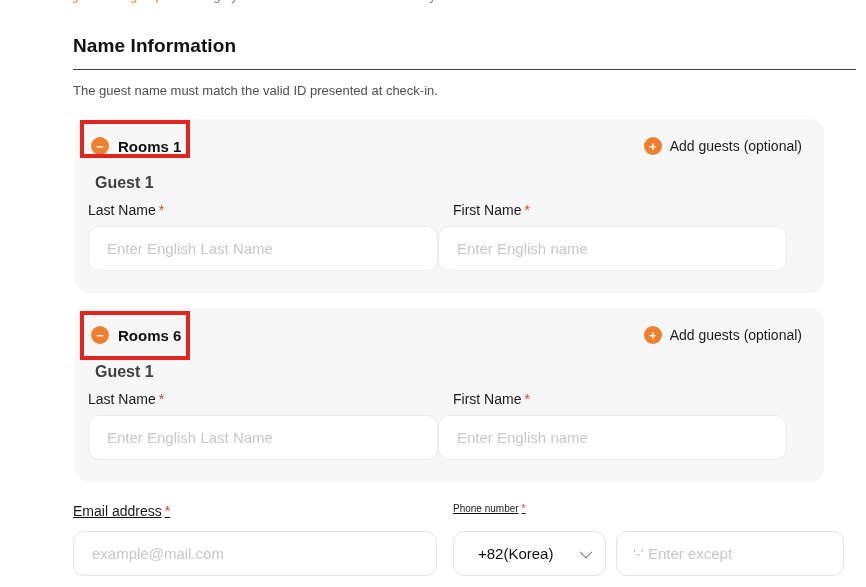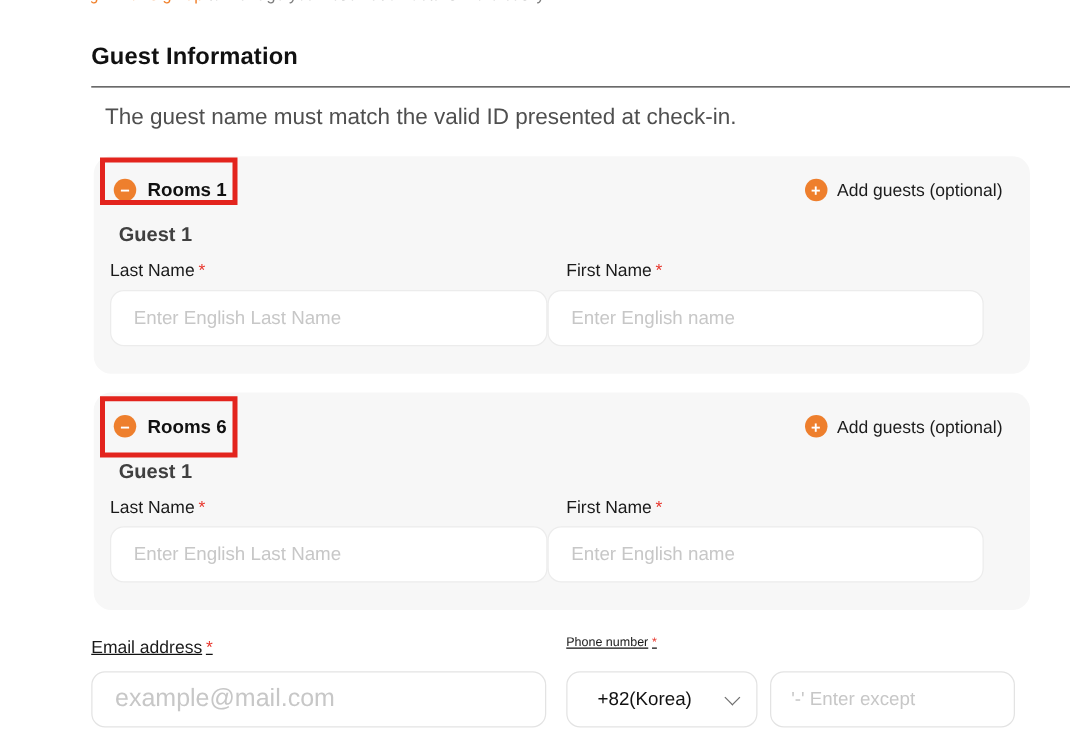--- a/index.html
+++ b/index.html
@@ -9,21 +9,21 @@
   .content { width: 866px; padding-left: 73px; padding-right: 10px; }
 
   
   .top-clip { height: 5px; overflow: hidden; position: relative; }
   .top-clip .line { position: absolute; top: -12px; left: -13px; font-size: 13px; white-space: nowrap; }
   .top-clip .link { color: #f0812c; }
   .top-clip .rest { color: #7d7d7d; }
 
   h1.page-title { margin-top: 30px; font-size: 19px; font-weight: bold; color: #111; letter-spacing: .1px; }
   .divider { margin-top: 12px; width: 783px; border-bottom: 1px solid #3a3a3a; }
-  .subtext { margin-top: 13px; font-size: 18px; color: #4f4f4f; margin-left: 11px; }
+  .subtext { margin-top: 13px; font-size: 13px; color: #4f4f4f; }
 
   
   .panel { position: relative; width: 749px; margin-left: 2px; margin-top: 21px;
     background: #f7f7f7; border-radius: 14px; padding: 14px 22px 22px 13px; }
   .panel.second { margin-top: 15px; }
 
   .annotation-box { position: absolute; border: 4px solid #e3241d; pointer-events: none; }
   .annotation-box.first  { left: 5px; top: 1px; width: 110px; height: 38px; }
   .annotation-box.second { left: 5px; top: 3px; width: 110px; height: 49px; }
 
@@ -51,40 +51,40 @@
   .labels-row .cell { width: 350px; font-size: 14px; color: #1a1a1a; }
   .labels-row .cell.right { width: 349px; }
 
   
   .contact { margin-top: 21px; }
   .contact .labels { display: flex; text-decoration: underline; }
   .contact .labels .cell-email { width: 380px; font-size: 14px; color: #1a1a1a; }
   .contact .labels .cell-phone { font-size: 10px; color: #1a1a1a; }
   .contact .controls { display: flex; margin-top: 12px; align-items: center; }
   input.email-input { width: 364px; height: 45px; border: 1px solid #e3e3e3; border-radius: 11px;
-    padding: 0 18px; font-size: 20px; font-family: "Liberation Sans", sans-serif; outline: none; }
+    padding: 0 18px; font-size: 15px; font-family: "Liberation Sans", sans-serif; outline: none; }
   .select-box { margin-left: 16px; width: 153px; height: 45px; border: 1px solid #e3e3e3;
     border-radius: 11px; background: #fff; display: flex; align-items: center;
     justify-content: space-between; padding: 0 16px 0 24px; cursor: pointer; }
   .select-box .value { font-size: 15px; color: #111; }
   .chevron { width: 9px; height: 9px; border-right: 1.6px solid #6f6f6f; border-bottom: 1.6px solid #6f6f6f;
     transform: rotate(45deg) translateY(-2px); }
-  input.phone-input { margin-left: 10px; width: 196px; height: 45px; border: 1px solid #e3e3e3;
+  input.phone-input { margin-left: 10px; width: 228px; height: 45px; border: 1px solid #e3e3e3;
     border-radius: 11px; padding: 0 16px; font-size: 15px; font-family: "Liberation Sans", sans-serif; outline: none; }
 </style>
 </head>
 <body>
 
 <div class="content">
 
   <div class="top-clip">
     <div class="line"><span class="link">Sign in or Sign up</span><span class="rest"> to manage your reservation details more easily</span></div>
   </div>
 
-  <h1 class="page-title">Guest Information</h1>
+  <h1 class="page-title">Name Information</h1>
   <div class="divider"></div>
   <div class="subtext">The guest name must match the valid ID presented at check-in.</div>
 
   <div class="panel">
     <div class="annotation-box first"></div>
     <div class="panel-header">
       <div class="room-toggle">
         <span class="circle-icon">−</span>
         <span class="room-title">Rooms 1</span>
       </div>

